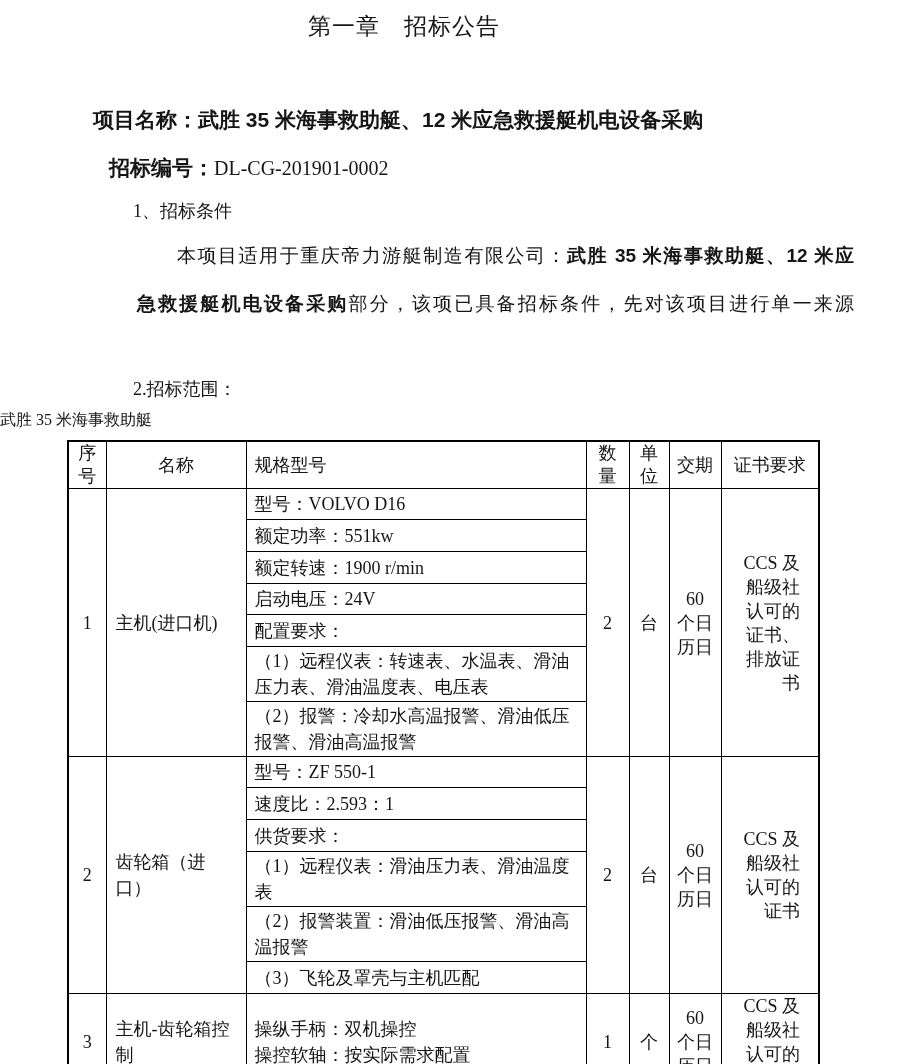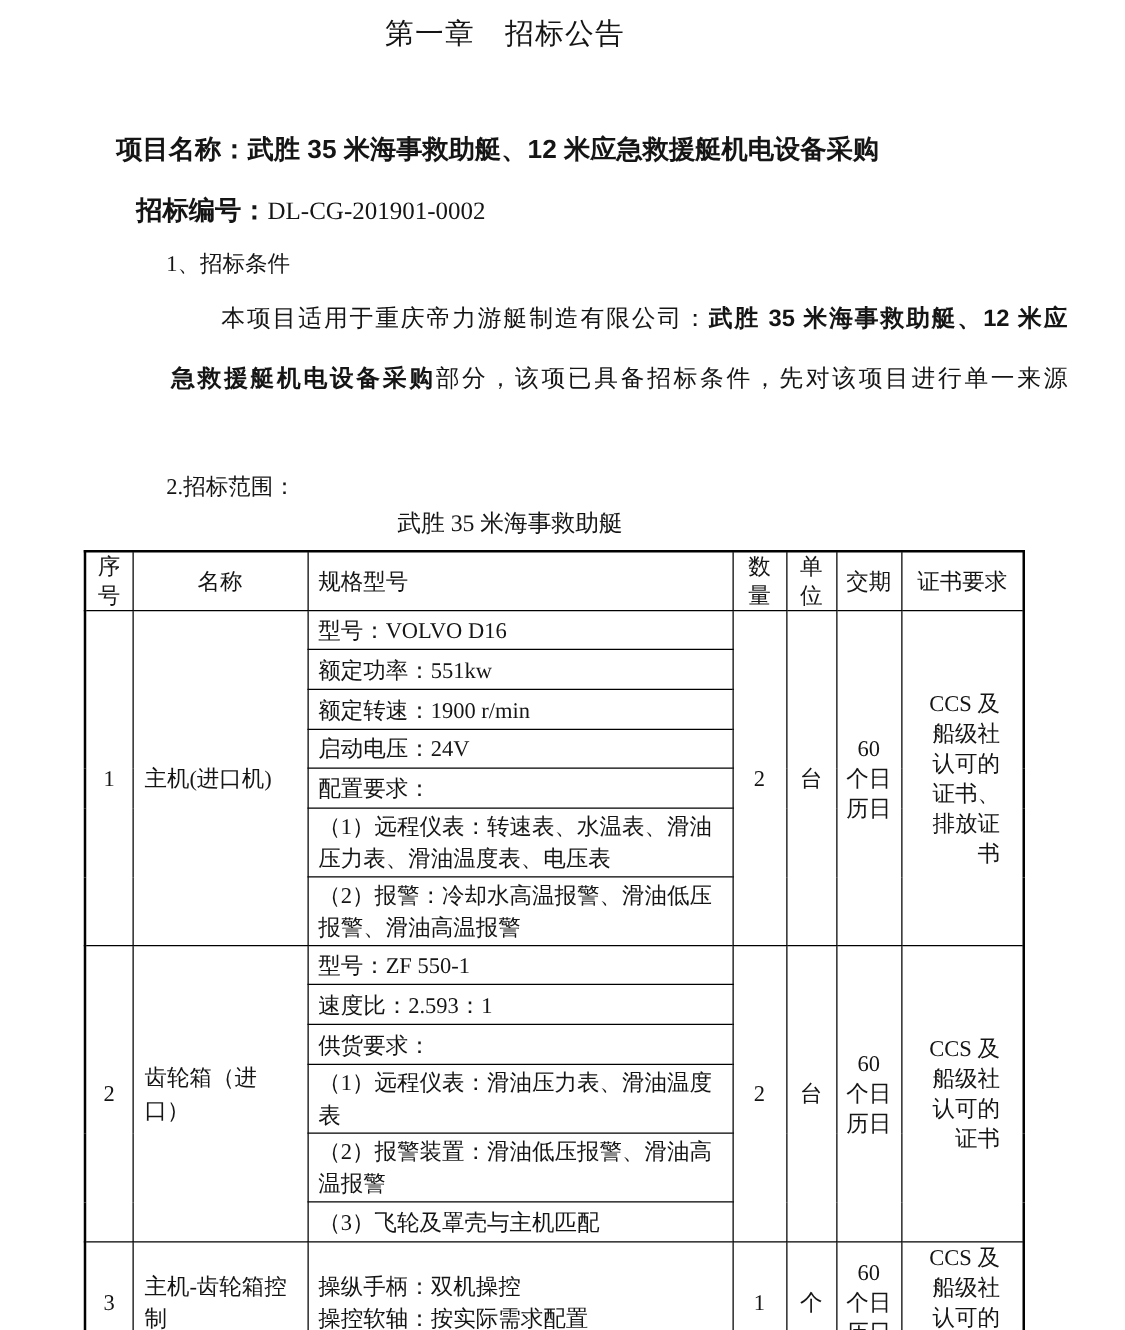--- a/index.html
+++ b/index.html
@@ -37,22 +37,21 @@
   .para{
     left:93px;top:232px;width:717px;
     font-size:19px;line-height:47.5px;margin-left:44px;
   }
   .pline{width:717px;}
   .pline.j{text-align:justify;text-align-last:justify;}
   .pline .bold{font-weight:bold;}
   .indent{text-indent:40px;}
   .tbl-title{
     left:0;top:407px;width:816px;
-    text-align:center;
-    font-size:19px;line-height:26px;
+    font-size:16px;line-height:26px;
   }
   table.spec-table{
     left:67px;top:440px;
     border-collapse:collapse;
     table-layout:fixed;
     width:751px;
     border:2px solid #000;
     font-size:18px;
   }
   .spec-table td,.spec-table th{

